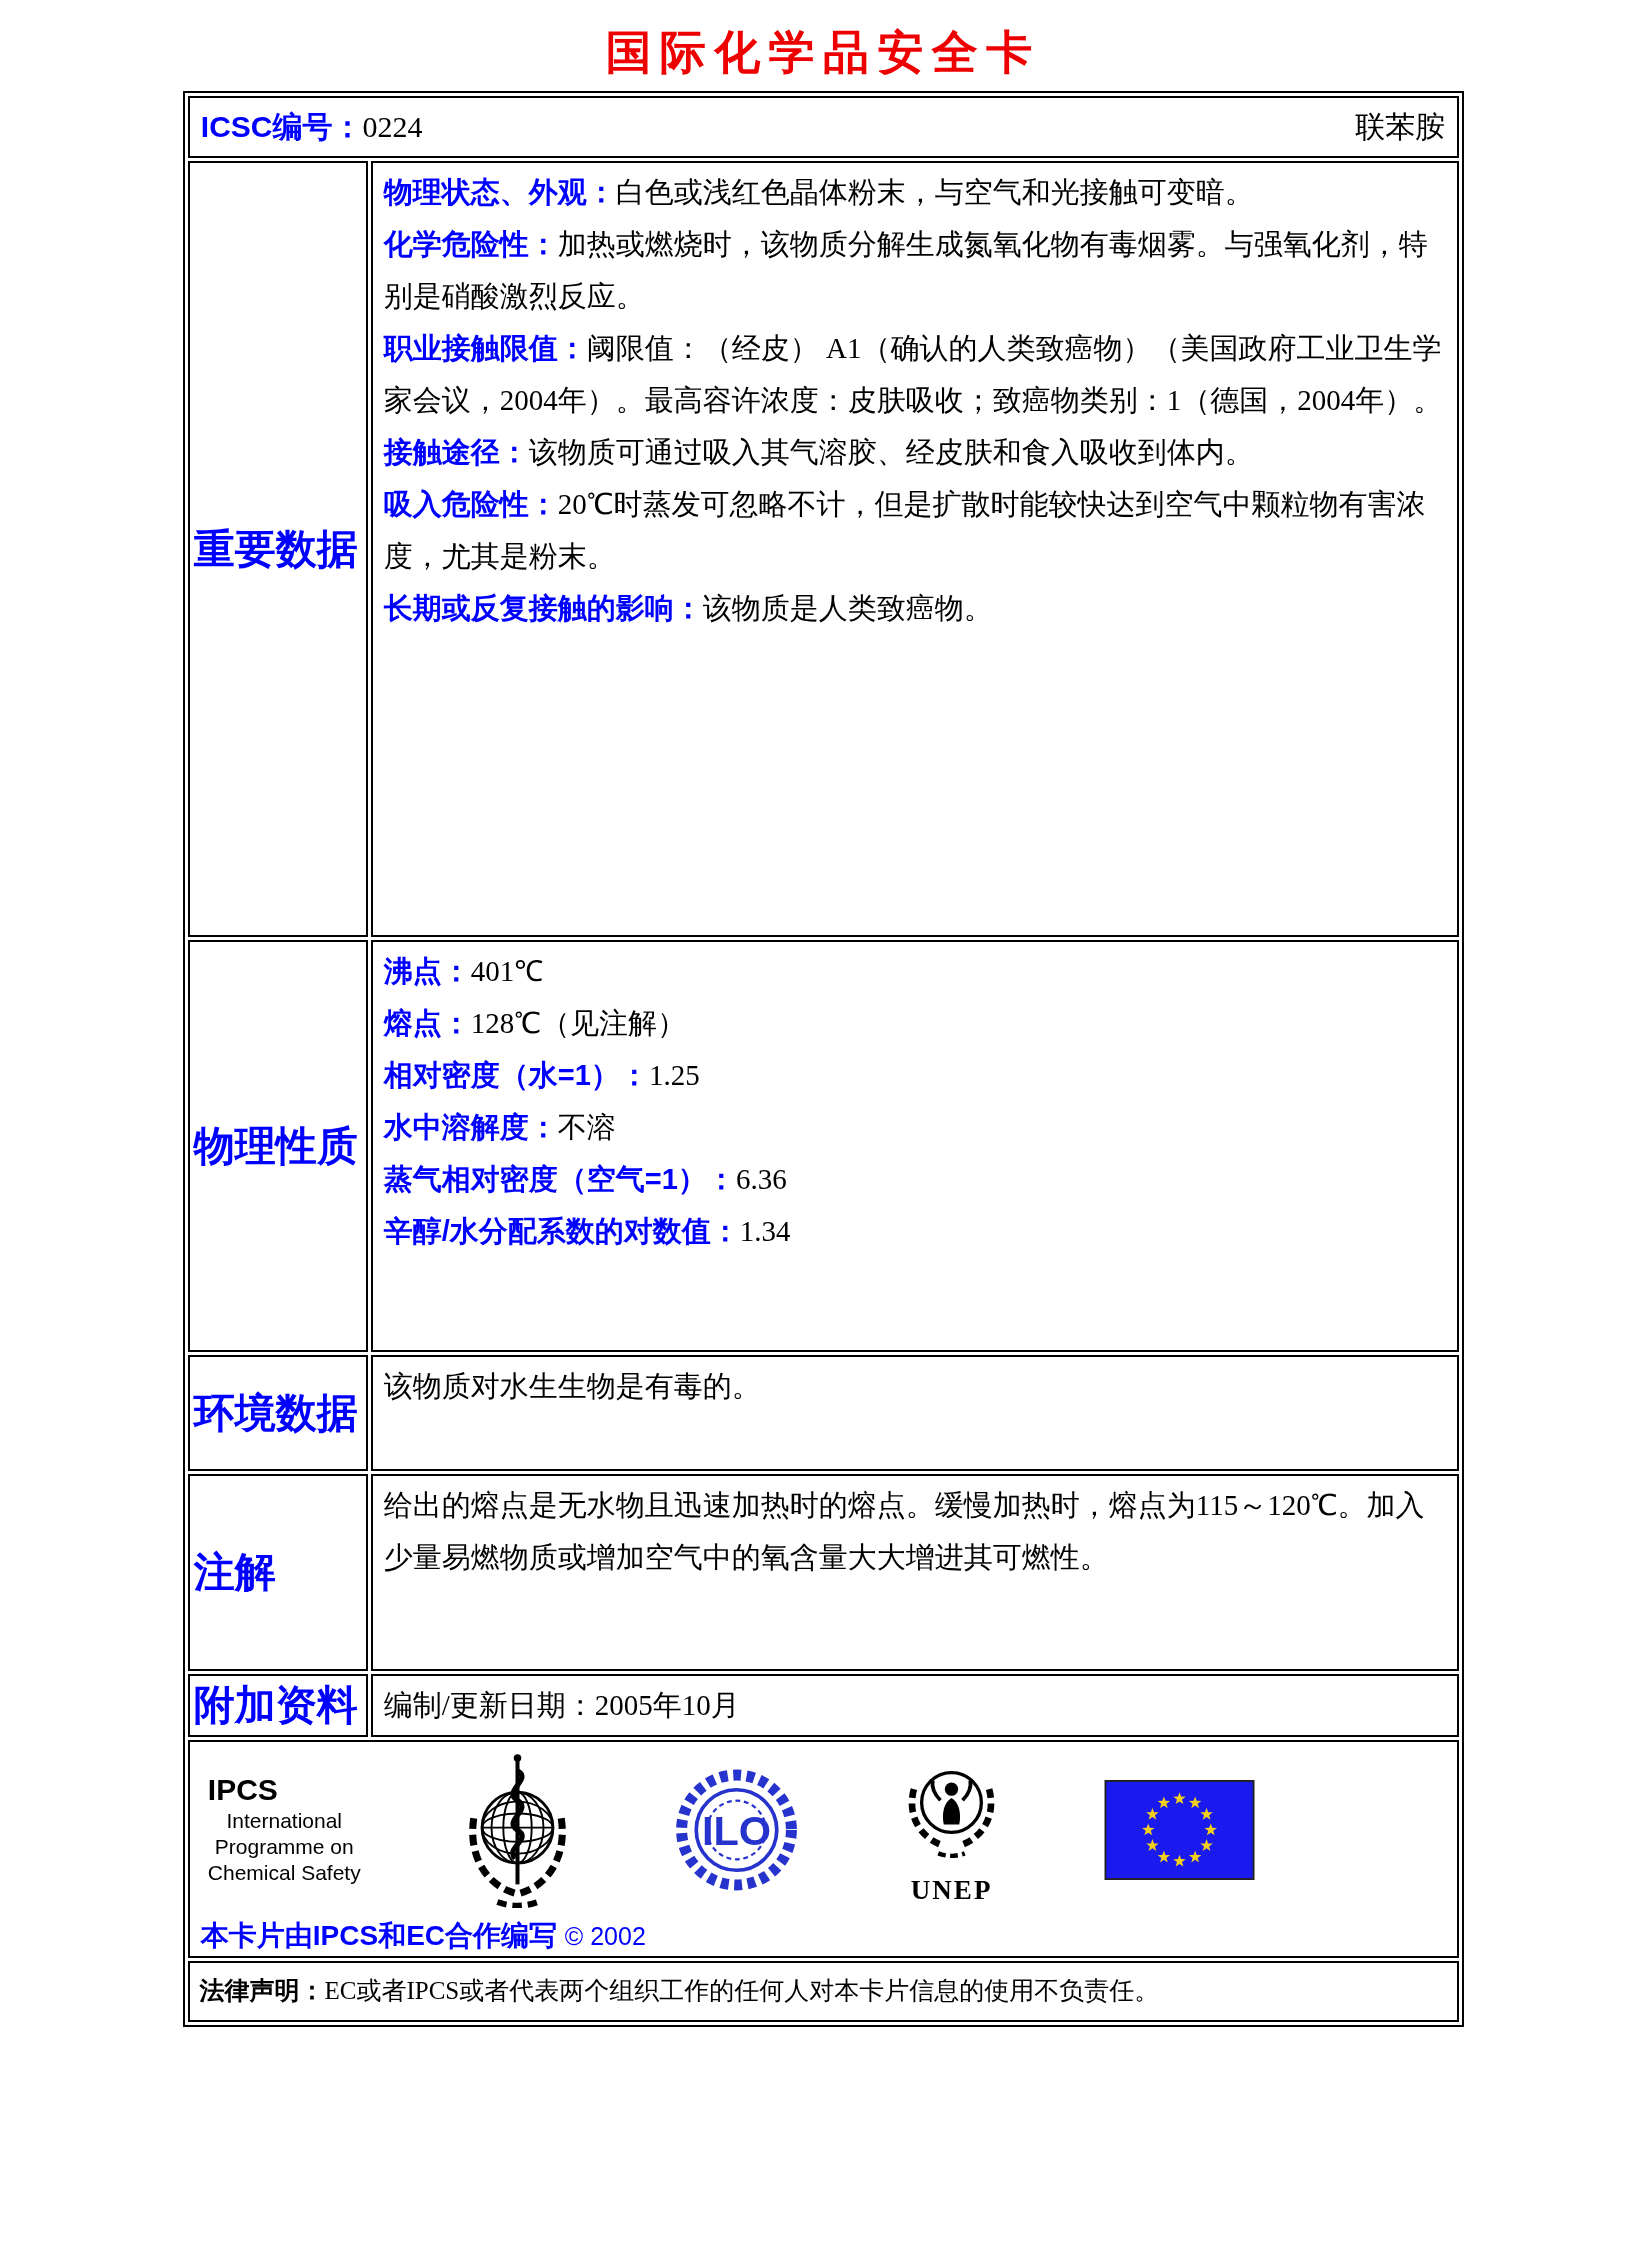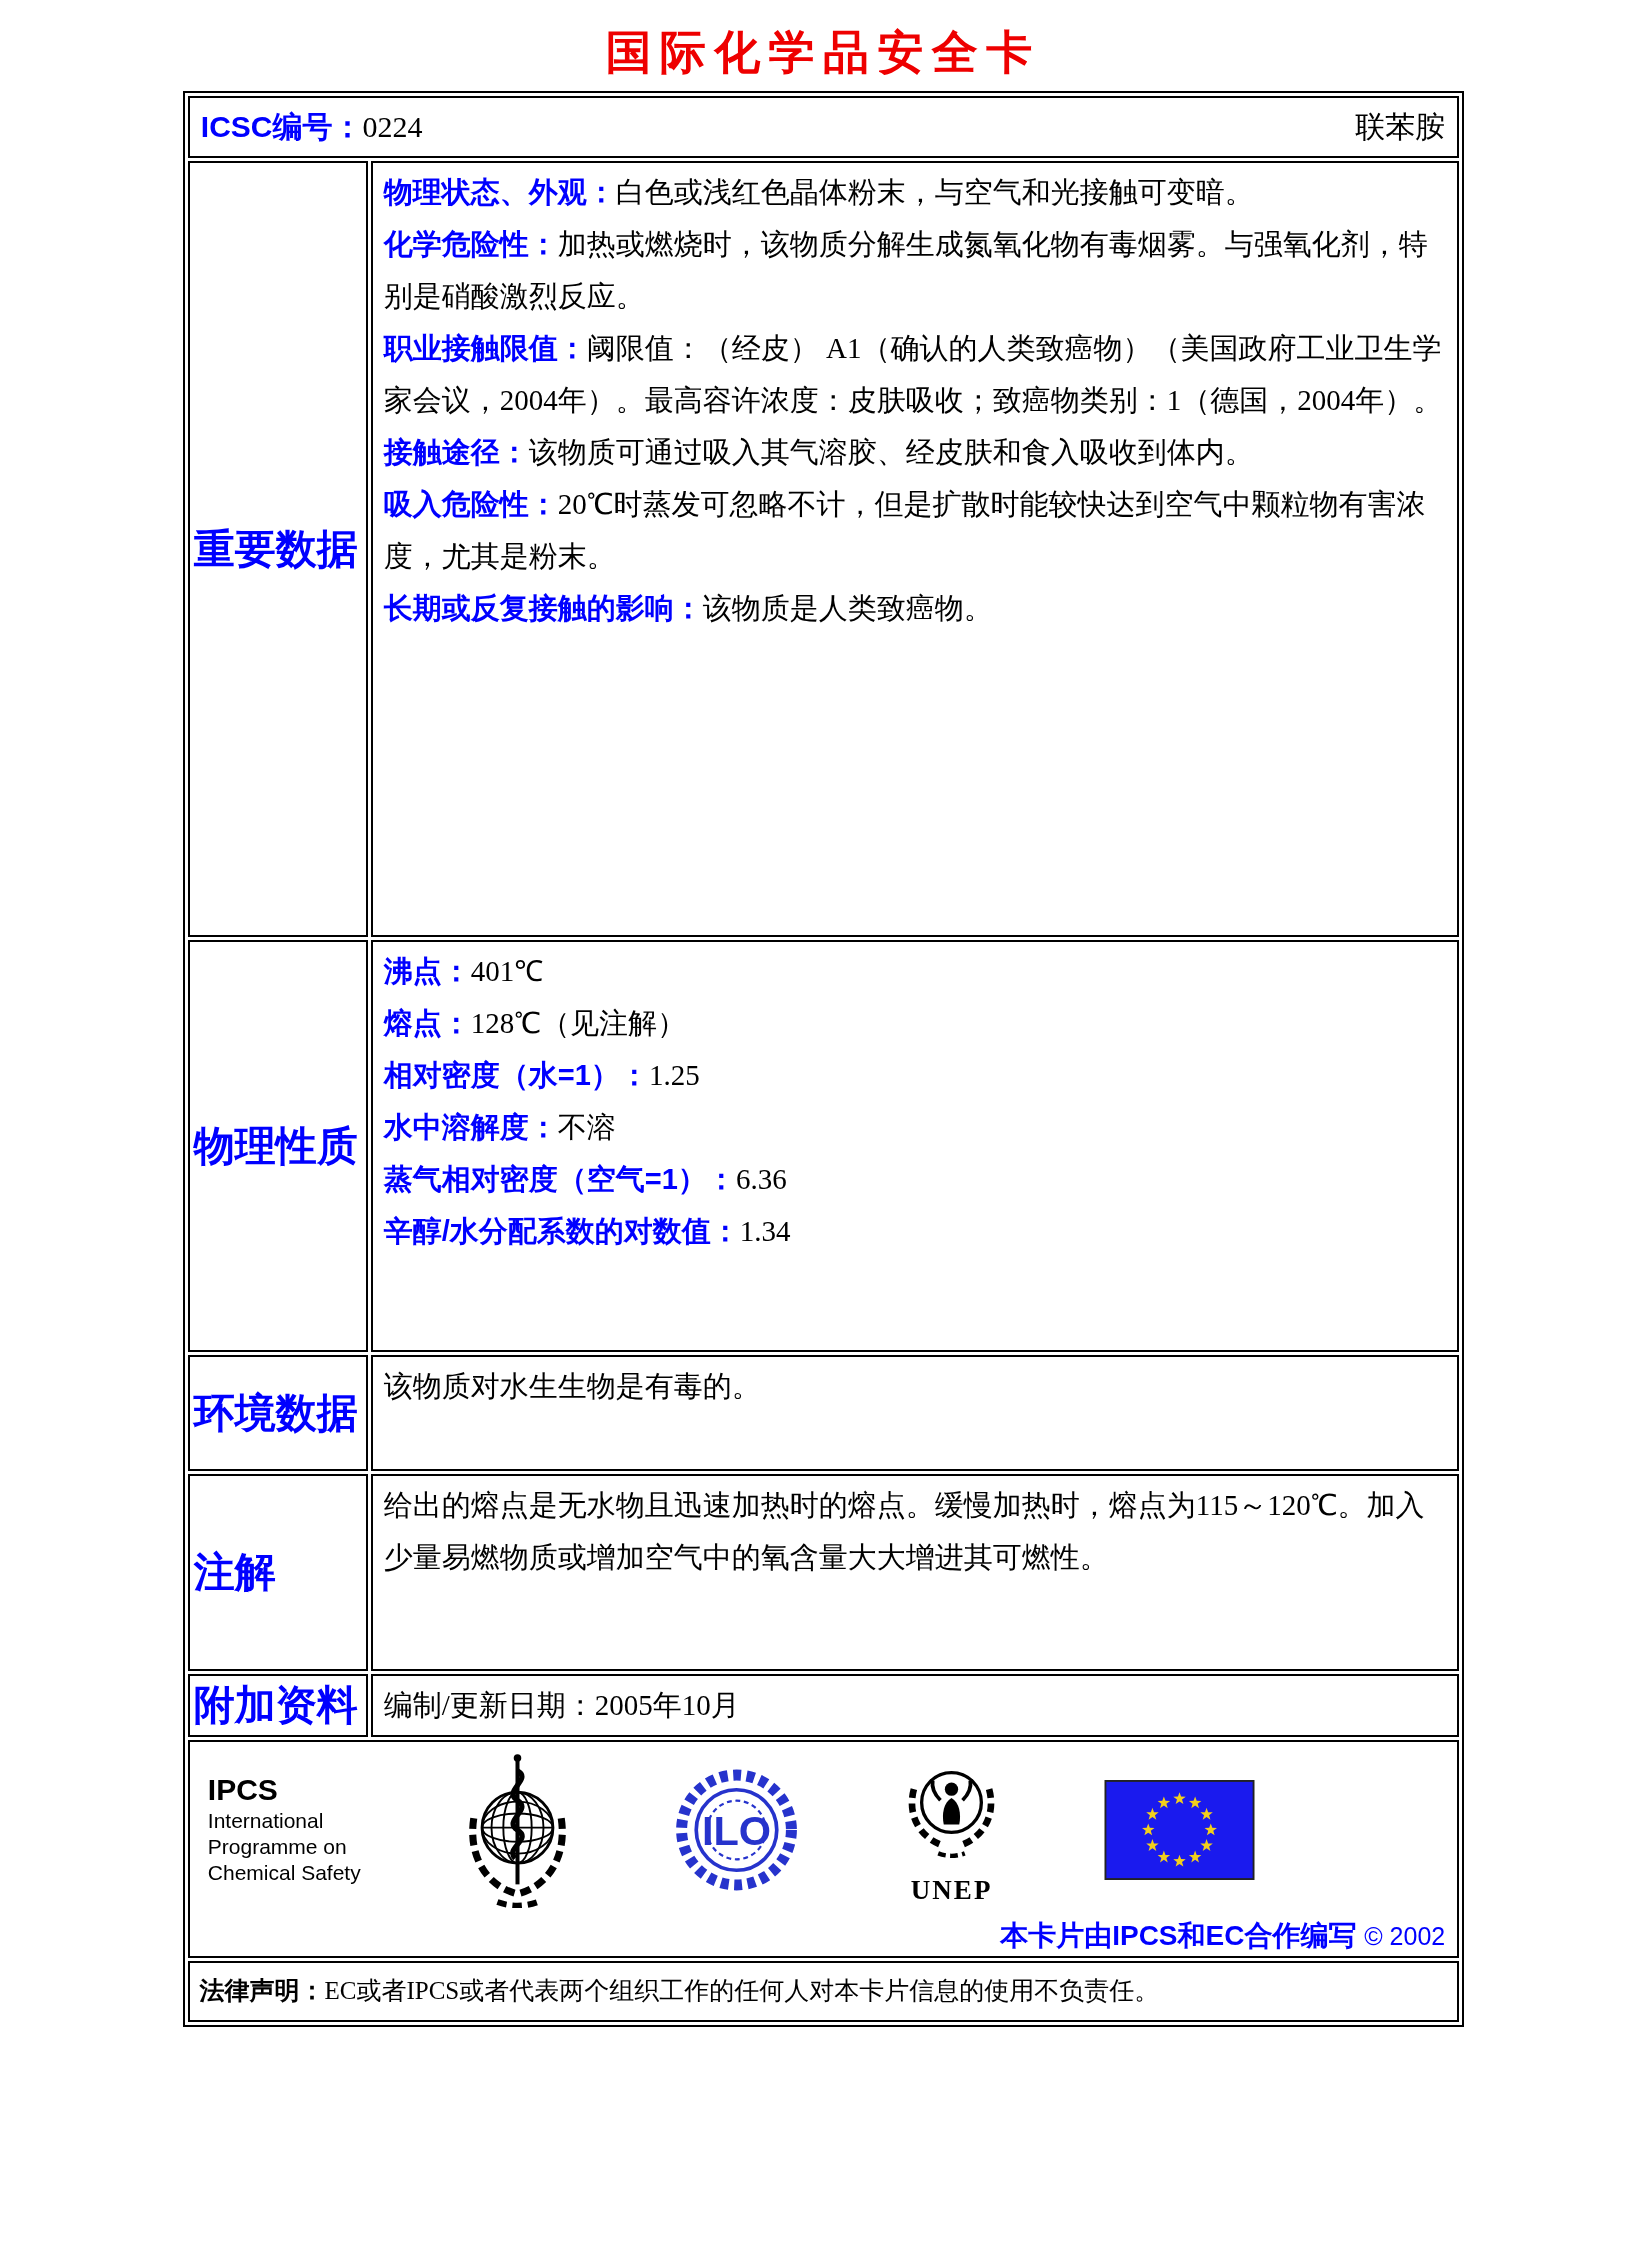--- a/index.html
+++ b/index.html
@@ -77,21 +77,21 @@
   .addl-cell{font-size:29px;line-height:1.3;}
 
   .logo-strip{
     display:flex;
     align-items:center;
     justify-content:space-between;
     padding:7px 190px 0 7px;
   }
   .ipcs-block{font-family:"Liberation Sans",sans-serif;line-height:1.25;}
   .ipcs-acronym{font-weight:bold;font-size:30px;line-height:1.15;}
-  .ipcs-line{font-size:21px;line-height:1.25;}
+  .ipcs-line{font-size:21px;line-height:1.25;text-align:center;}
 
   .who-logo{width:121px;height:156px;}
   .ilo-logo{width:125px;height:144px;}
   .unep-block{display:flex;flex-direction:column;align-items:center;}
   .unep-logo{width:113px;height:104px;}
   .unep-text{
     font-family:"Liberation Serif",serif;
     font-weight:bold;
     font-size:27px;
     letter-spacing:2.1px;
@@ -108,21 +108,21 @@
   .ilo-text{
     fill:var(--color-ilo-blue);
     font-family:"Liberation Sans",sans-serif;
     font-weight:bold;
     font-size:34px;
   }
   .unep-stroke{stroke:var(--color-logo-black);fill:none;}
   .unep-fill{fill:var(--color-logo-black);}
 
   .credit{
-    text-align:right;
+    text-align:left;
     margin-top:11.3px;
     font-family:"Liberation Sans",sans-serif;
     font-size:28px;
     line-height:1.2;
     color:var(--color-label-blue);
   }
   .credit .credit-main{font-weight:bold;}
   .credit .credit-copy{font-weight:normal;font-size:25px;}
 
   .legal-cell{font-size:25px;line-height:1.3;padding:5.6px 10px;}

